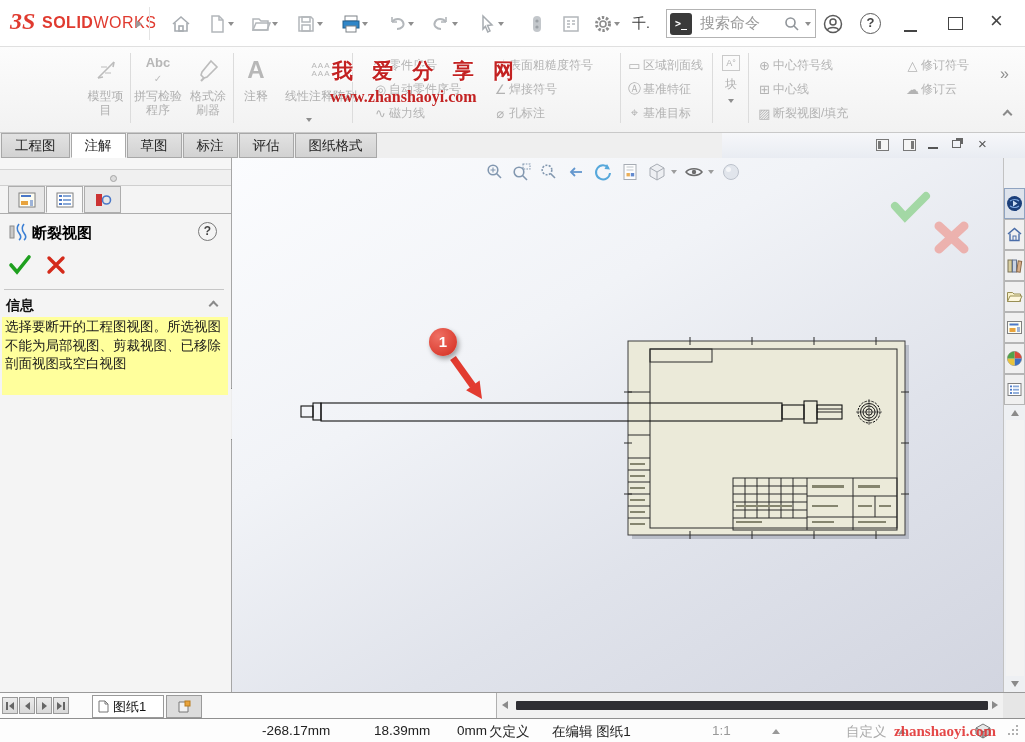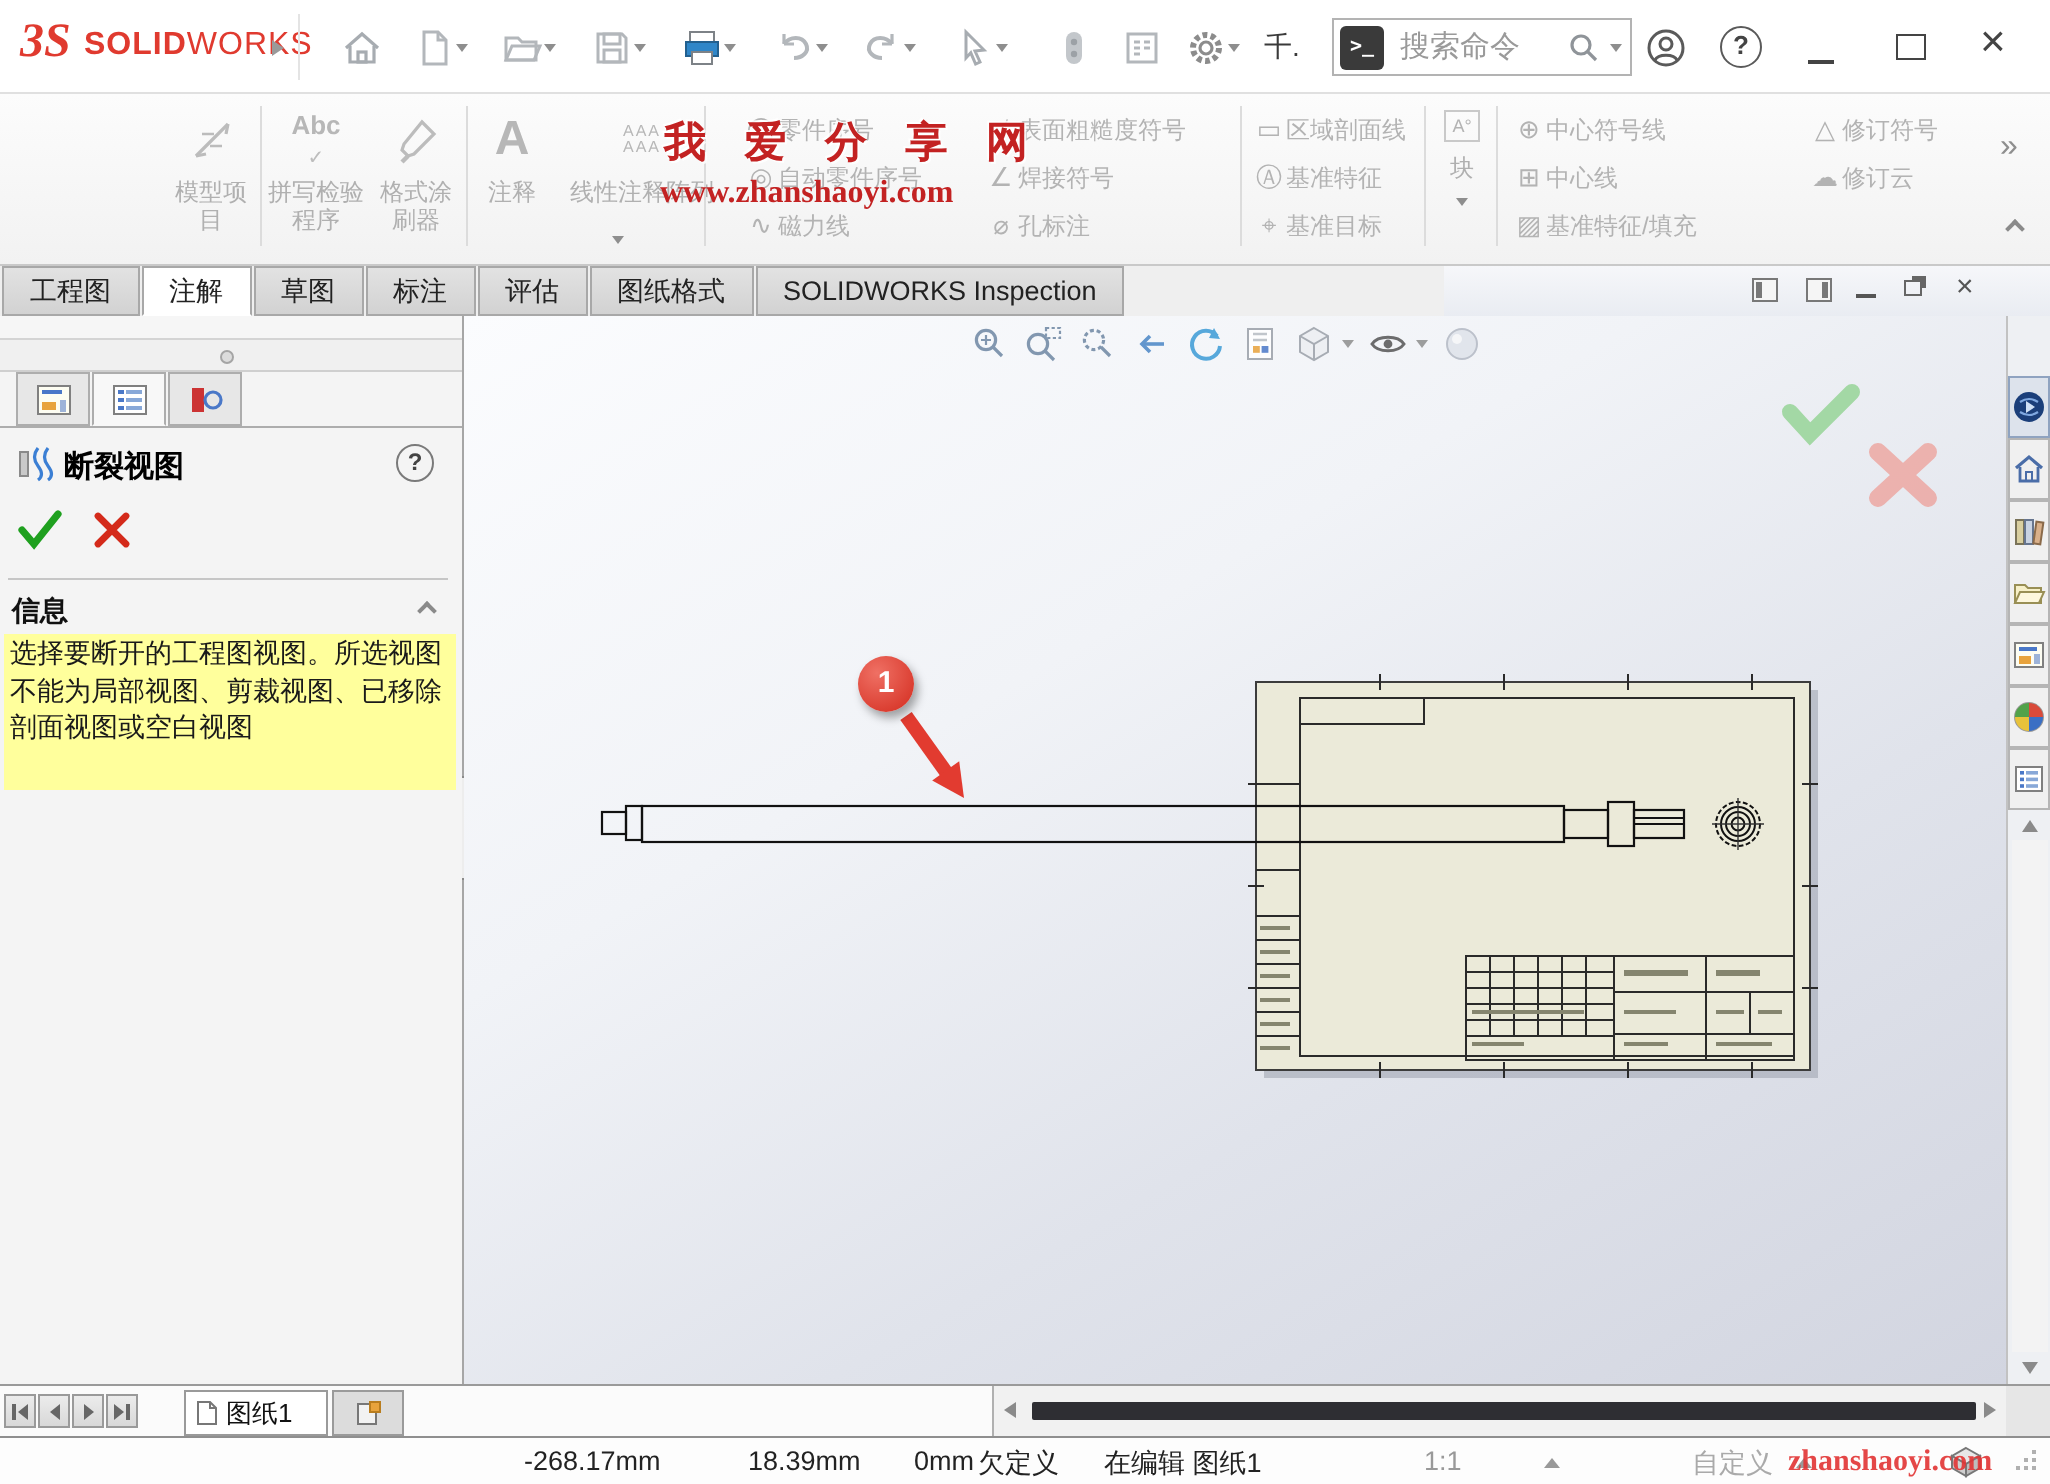--- a/index.html
+++ b/index.html
@@ -357,21 +357,21 @@
     <div class="rsm">
         <span class="mi">⊕</span>
         <span class="rlb">中心符号线</span>
       </div>
     <div class="rsm">
         <span class="mi">⊞</span>
         <span class="rlb">中心线</span>
       </div>
     <div class="rsm">
         <span class="mi">▨</span>
-        <span class="rlb">基准特征/填充</span>
+        <span class="rlb">断裂视图/填充</span>
       </div>
   </div>
   <div class="abs" style="left:904px;top:6px">
     <div class="rsm">
         <span class="mi">△</span>
         <span class="rlb">修订符号</span>
       </div>
     <div class="rsm">
         <span class="mi">☁</span>
         <span class="rlb">修订云</span>
@@ -386,21 +386,20 @@
 
 <div id="tabrow" class="abs">
   <div class="abs tabgrad"></div>
   <div class="abs tabs">
     <div class="tab">工程图</div>
     <div class="tab active">注解</div>
     <div class="tab">草图</div>
     <div class="tab">标注</div>
     <div class="tab">评估</div>
     <div class="tab">图纸格式</div>
-    <div class="tab">SOLIDWORKS Inspection</div>
   </div>
   <span class="abs dcico" style="left:876px">
       <span class="bar" style="left:1px"></span>
     </span>
   <span class="abs dcico" style="left:903px">
       <span class="bar" style="right:1px"></span>
     </span>
   <span class="abs dcmin" style="left:928px"></span>
   <span class="abs dcrestore" style="left:952px"></span>
   <span class="abs dcclose" style="left:978px">×</span>

